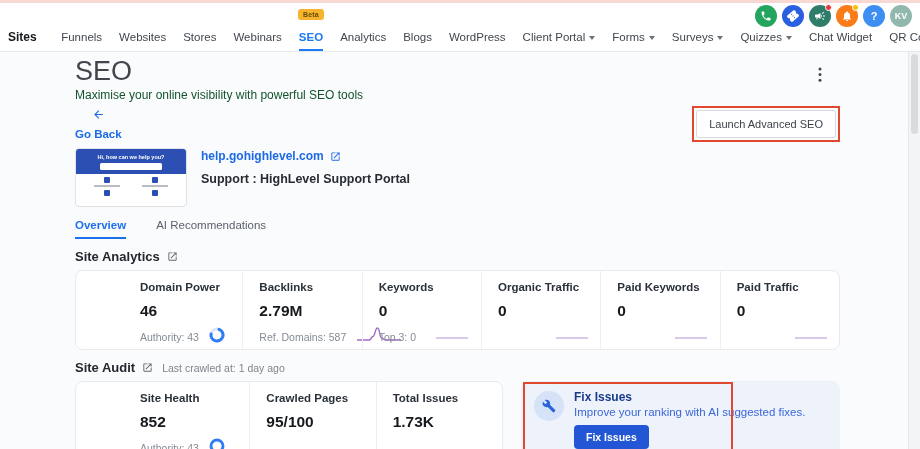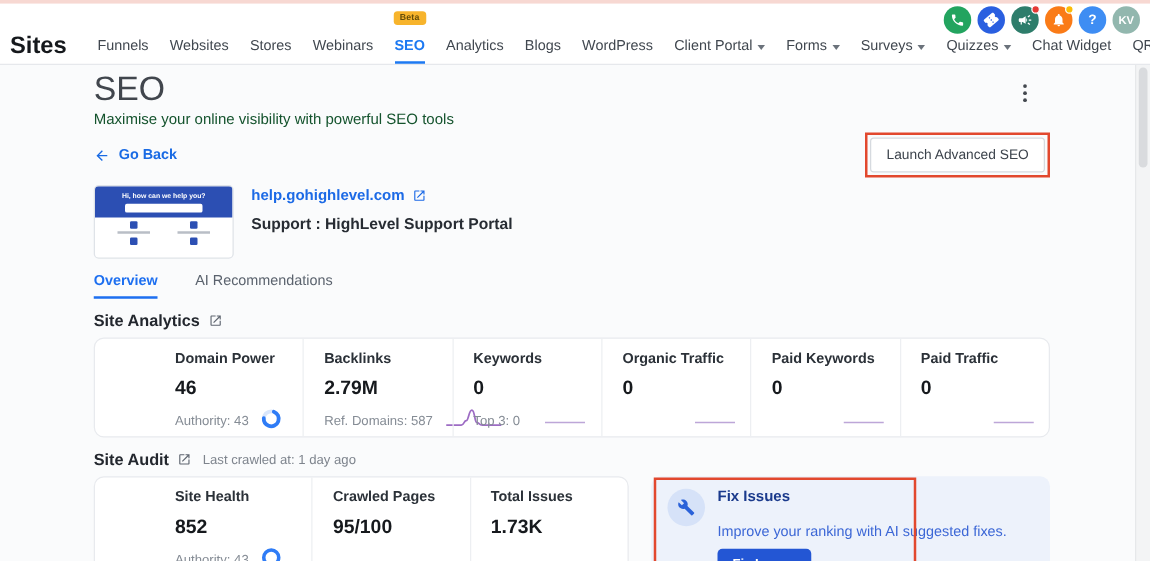--- a/index.html
+++ b/index.html
@@ -8,34 +8,34 @@
   
   .top-strip{position:absolute;top:0;left:0;right:0;height:3px;background:#f7d8d2;}
   
   .chrome{position:absolute;top:3px;left:0;right:0;height:48px;background:#fff;border-bottom:1px solid #e6e8ec;z-index:5;}
   .hicons{position:absolute;top:2px;right:8px;display:flex;gap:5px;}
   .hicon{width:22px;height:22px;border-radius:50%;display:flex;align-items:center;justify-content:center;
          position:relative;color:#fff;font-weight:bold;cursor:pointer;}
   .hicon svg{width:12px;height:12px;fill:#fff;}
   .hicon .dot{position:absolute;top:-1px;right:-1px;width:7px;height:7px;border-radius:50%;border:1px solid #fff;box-sizing:border-box;}
   .navrow{position:absolute;left:6px;bottom:0;height:28px;display:flex;align-items:center;}
-  .brand{font-size:19px;font-weight:bold;color:#15181c;margin:0 16px 0 2px;}
+  .brand{font-size:12px;font-weight:bold;color:#15181c;margin:0 16px 0 2px;}
   .nav-item{position:relative;font-size:11.5px;color:#40474f;margin:0 8.5px;display:flex;align-items:center;gap:4px;cursor:pointer;height:28px;white-space:nowrap;}
   .nav-item.active{color:#1d79f2;font-weight:bold;box-shadow:inset 0 -2px 0 #1d79f2;}
   .nav-item .beta{position:absolute;top:-14px;left:50%;transform:translateX(-50%);background:#f7b42c;color:#644d09;
                   font-size:7px;font-weight:bold;padding:2px 5px;border-radius:3px;letter-spacing:.2px;}
   .nav-item .caret{width:0;height:0;border-left:3.5px solid transparent;border-right:3.5px solid transparent;border-top:4px solid #6b727b;margin-top:1px;}
   
   .content{position:absolute;top:51px;left:0;right:12px;bottom:0;padding:5px 68px 0 75px;}
   .page-title{font-size:27px;color:#41464d;font-weight:400;line-height:30px;}
   .page-sub{font-size:12px;color:#14532d;margin-top:3px;line-height:13px;}
   .kebab{position:absolute;top:16px;right:86px;cursor:pointer;display:flex;}
   .kebab svg{width:4px;height:15px;fill:#43484f;}
   .row-actions{display:flex;justify-content:space-between;align-items:center;margin-top:4px;}
-  .go-back{display:flex;align-items:center;gap:7px;color:#1a6be4;font-size:11.5px;font-weight:bold;cursor:pointer;}
+  .go-back{display:flex;align-items:center;gap:7px;color:#1a6be4;font-size:11.5px;font-weight:bold;cursor:pointer;flex-direction:column;}
   .go-back svg{width:13px;height:13px;fill:#1a6be4;}
   .annotation{border:2px solid #e2482e;}
   .launch-wrap{padding:2px;}
   .launch-btn{background:#fff;border:1px solid #d6dadf;border-radius:3px;padding:7px 12px;font-size:11px;color:#3c434c;cursor:pointer;font-family:inherit;white-space:nowrap;}
   
   .site-row{display:flex;gap:14px;margin-top:6px;}
   .thumb{width:110px;height:57px;border:1px solid #dfe3e8;border-radius:4px;overflow:hidden;background:#fff;flex:none;}
   .thumb-head{background:#2c4fb3;height:25px;display:flex;flex-direction:column;align-items:center;justify-content:center;gap:3px;}
   .thumb-title{color:#fff;font-size:5.5px;font-weight:bold;line-height:6px;}
   .thumb-search{width:62px;height:7px;background:#fff;border-radius:1.5px;}
@@ -68,21 +68,21 @@
   .m-chart.lone{margin-left:48px;}
   
   .audit-row{display:flex;gap:18px;margin-top:6px;}
   .audit-row .card{margin-top:0;width:428px;flex:none;box-sizing:border-box;}
   .fix-card{flex:1;background:#edf2fb;border-radius:8px;position:relative;}
   .fix-annotation{position:absolute;left:2px;top:1px;width:206px;height:67px;border:2px solid #e2482e;pointer-events:none;}
   .fix-inner{display:flex;gap:10px;padding:10px 0 0 13px;}
   .fix-ic{width:30px;height:30px;border-radius:50%;background:#d6e2f8;display:flex;align-items:center;justify-content:center;flex:none;}
   .fix-ic svg{width:14px;height:14px;fill:#2b62d9;}
   .fix-title{font-size:12px;font-weight:bold;color:#1a3a8c;line-height:13px;}
-  .fix-desc{font-size:11.5px;color:#3c67d6;margin-top:16px;line-height:13px;}
+  .fix-desc{font-size:11.5px;color:#3c67d6;margin-top:2px;line-height:13px;}
   .fix-btn{margin-top:6px;background:#2356d4;color:#fff;border:none;border-radius:4px;padding:6px 12px;font-size:10.5px;font-weight:bold;cursor:pointer;font-family:inherit;}
   
   .scrollbar{position:absolute;top:51px;right:0;bottom:0;width:12px;background:#f3f4f5;border-left:1px solid #e6e8ea;box-sizing:border-box;}
   .scroll-thumb{position:absolute;top:3px;left:2px;width:7px;height:80px;background:#d9dbde;border-radius:4px;cursor:pointer;}
 </style>
 </head>
 <body>
 
 <div class="frame">
   <div class="top-strip"></div>

